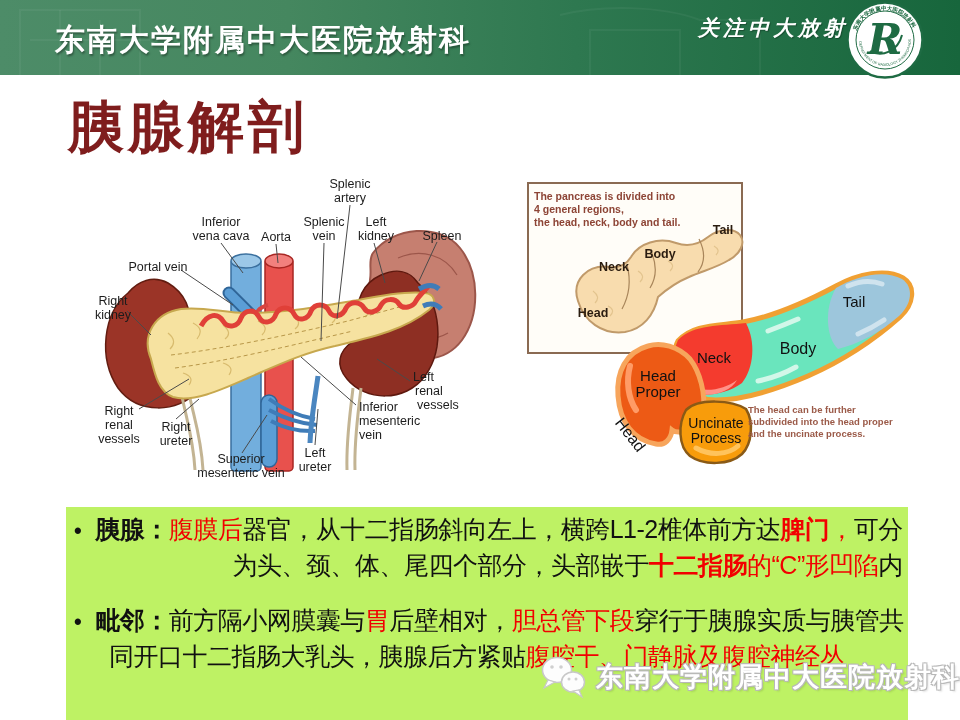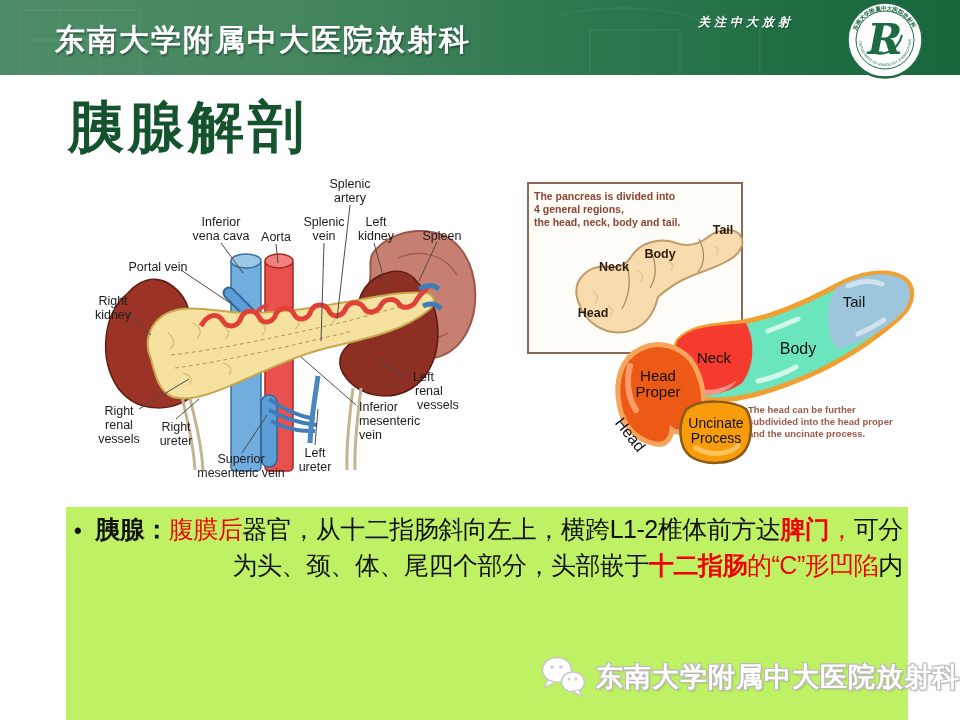--- a/index.html
+++ b/index.html
@@ -14,30 +14,30 @@
     background:linear-gradient(90deg,#4d8c68 0%,#45875f 30%,#327а52 55%,#27744a 70%,#17663c 100%);
     background:linear-gradient(90deg,#4d8c68 0%,#45875f 30%,#2e7850 60%,#17663c 100%);
   }
   .header-watermark { position:absolute; left:0; top:0; width:960px; height:75px; opacity:.6; }
   .header-title {
     position:absolute; left:55px; top:20px; color:#ffffff;
     font-size:30px; font-weight:700; letter-spacing:2px;
     text-shadow:1px 2px 2px rgba(0,0,0,.35);
   }
   .slogan {
-    position:absolute; color:#ffffff; font-size:12px; font-weight:700;
+    position:absolute; color:#ffffff; font-size:21px; font-weight:700;
     font-family:"DejaVu Serif", serif; font-style:italic; letter-spacing:4px;
     text-shadow:1px 1px 1px rgba(0,0,0,.3);
   }
   .slogan-1 { left:698px; top:14px; }
   .slogan-2 { left:724px; top:40px; }
   .logo { position:absolute; left:846px; top:1px; width:78px; height:78px; }
   
   .slide-title {
-    position:absolute; left:68px; top:90px; color:#14532d;
+    position:absolute; left:68px; top:90px; color:#7f1d1d;
     font-size:56px; font-weight:900; letter-spacing:4px;
   }
   
   .diagram-left  { position:absolute; left:63px;  top:163px; }
   .diagram-right { position:absolute; left:518px; top:176px; }
   .dlabel { font-size:12.5px; fill:#1c1c1c; }
   .leader { stroke:#4a4a4a; stroke-width:1; fill:none; }
   
   .text-panel {
     position:absolute; left:66px; top:507px; width:842px; height:216px;
@@ -261,20 +261,26 @@
   <text class="headnote" x="230" y="261">and the uncinate process.</text>
 </svg>
 
 <div class="text-panel">
   <div class="bullet-block bullet-1">
     <span class="bullet-line">
       <span class="marker">•</span><span><span class="bold">胰腺：</span><span class="red">腹膜后</span><span>器官，从十二指肠斜向左上，横跨L1-2椎体前方达</span><span class="red bold">脾门</span><span class="red">，</span><span>可分</span></span>
     </span>
     <span class="bullet-line indent-1"><span>为头、颈、体、尾四个部分，头部嵌于</span><span class="red bold">十二指肠</span><span class="red">的</span><span class="red">“C”</span><span class="red">形凹陷</span><span>内</span></span>
   </div>
+  <div class="bullet-block bullet-2">
+    <span class="bullet-line">
+      <span class="marker">•</span><span><span class="bold">毗邻：</span><span>前方隔小网膜囊与</span><span class="red">胃</span><span>后壁相对，</span><span class="red">胆总管下段</span><span>穿行于胰腺实质与胰管共</span></span>
+    </span>
+    <span class="bullet-line indent-2"><span>同开口十二指肠大乳头，胰腺后方紧贴</span><span class="red">腹腔干、门静脉及腹腔神经丛</span></span>
+  </div>
 </div>
 
 <div class="footer">
   <svg width="50" height="46" viewBox="0 0 50 46">
     <ellipse cx="19" cy="16" rx="14.5" ry="12.5" fill="#fdfdfd" stroke="#c8c8c8" stroke-width="1.5"></ellipse>
     <path d="M10,26 L6,34 L17,28 Z" fill="#fdfdfd" stroke="#c8c8c8" stroke-width="1.2"></path>
     <ellipse cx="35" cy="28" rx="11.5" ry="10" fill="#fdfdfd" stroke="#c8c8c8" stroke-width="1.5"></ellipse>
     <path d="M41,36 L44,43 L35,37 Z" fill="#fdfdfd" stroke="#c8c8c8" stroke-width="1.2"></path>
     <circle cx="14" cy="13" r="1.8" fill="#cfcfcf"></circle>
     <circle cx="23" cy="13" r="1.8" fill="#cfcfcf"></circle>

